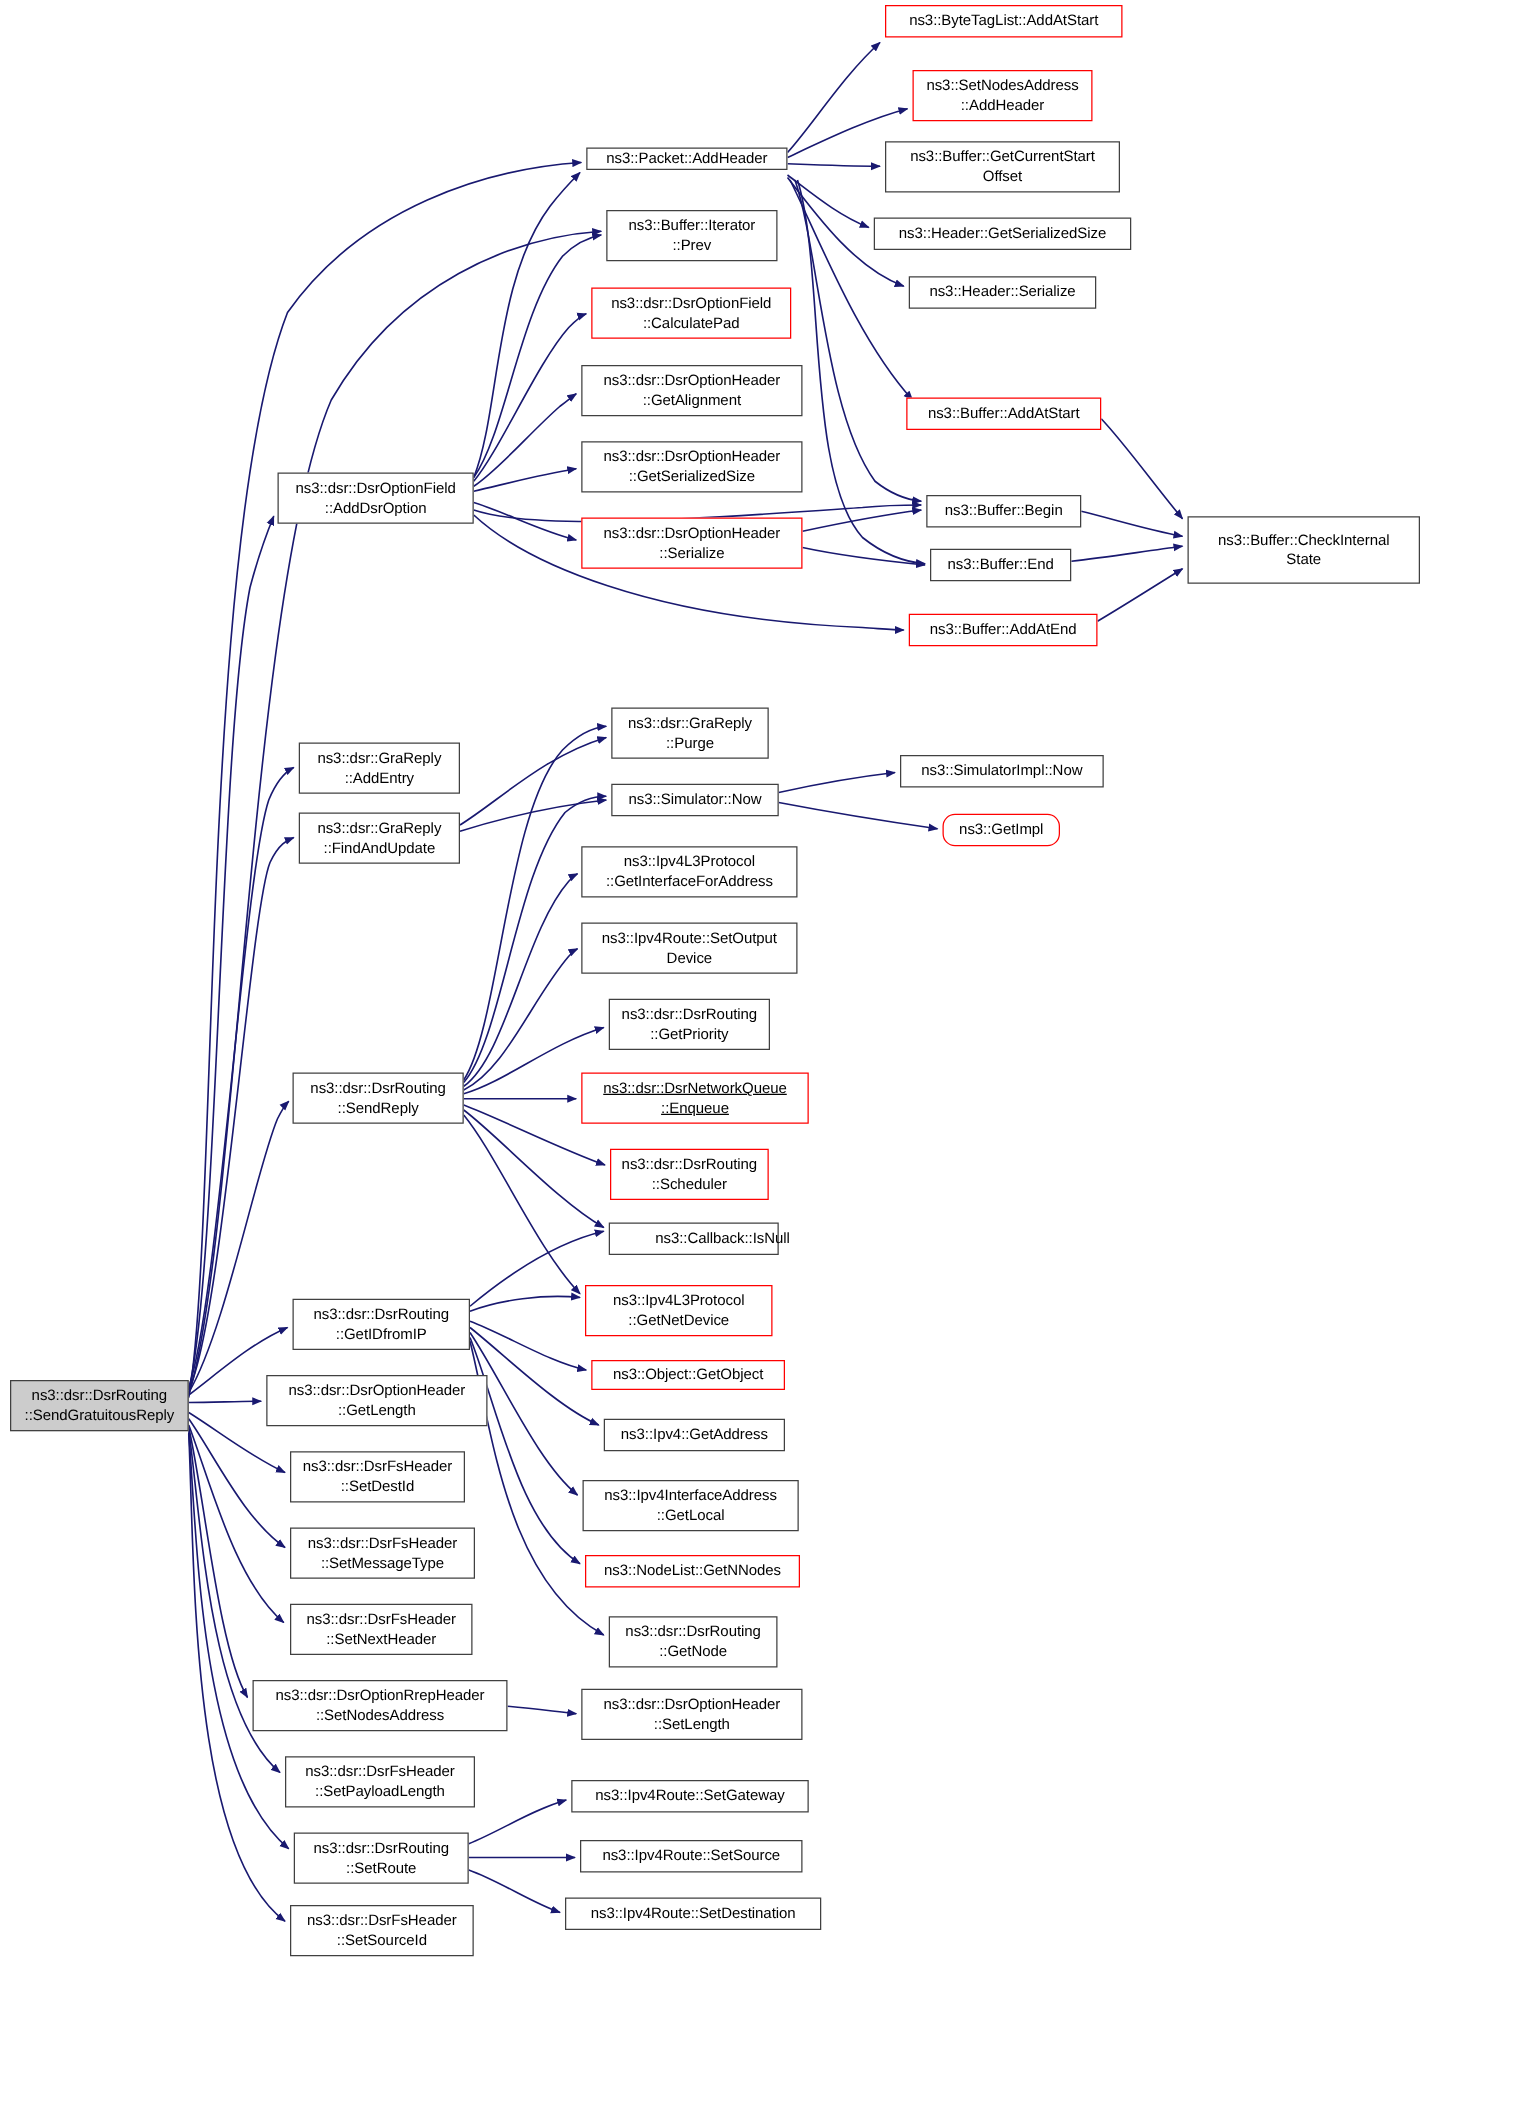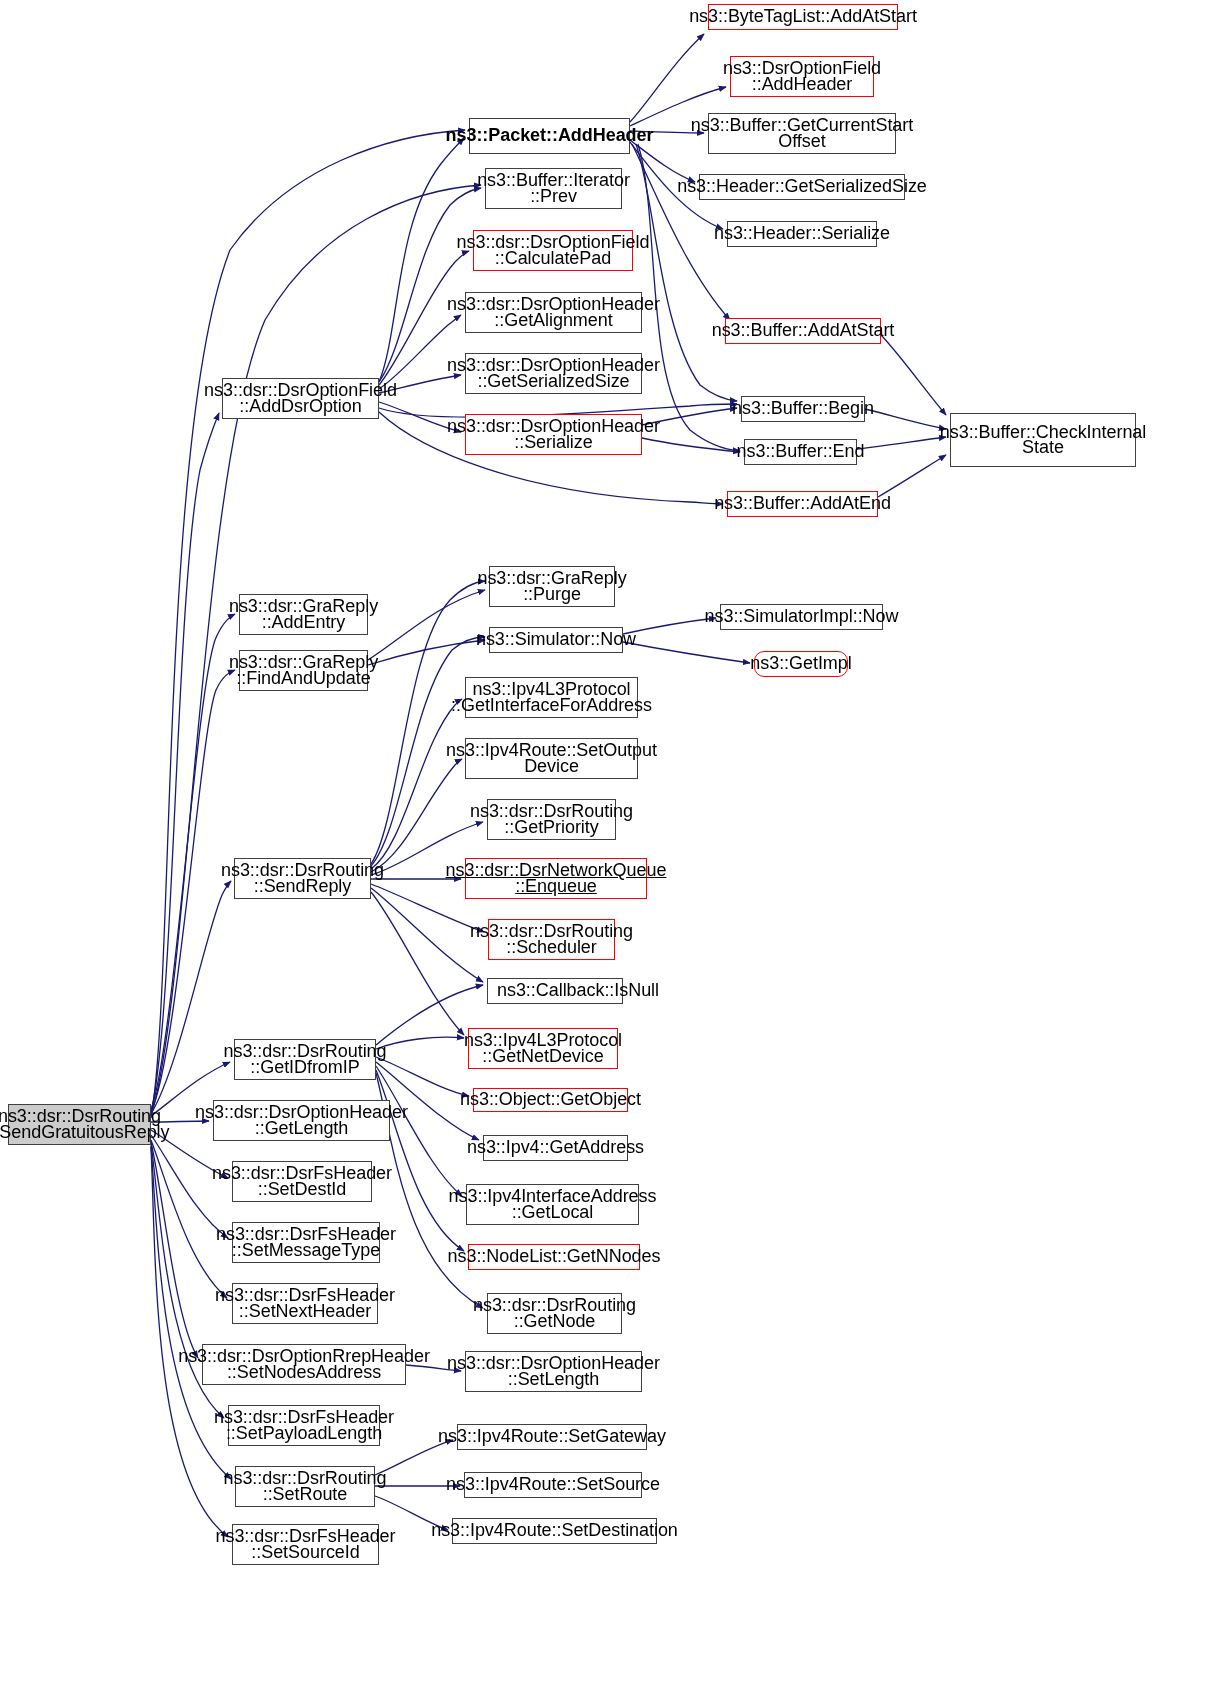--- a/index.html
+++ b/index.html
@@ -25,21 +25,21 @@
   .node {
     position: absolute;
     box-sizing: border-box;
     display: flex;
     align-items: center;
     justify-content: center;
     text-align: center;
     background: #ffffff;
     border: 1px solid #404040;
     color: #000000;
-    font-size: 18px;
+    font-size: 12px;
     line-height: 15.5px;
     letter-spacing: -0.05px;
     white-space: pre-line;
     z-index: 5;
     padding: 0 2px;
   }
   .node.red {
     border: 1px solid #ff0000;
   }
   .node.root {
@@ -117,23 +117,23 @@
         <path d="M 376 1073 C 394 1145 405 1265 483 1308" fill="none" stroke="#191970" stroke-width="1.3" marker-end="url(#arrow)"></path>
         <path d="M 406 1365 C 430 1367 442 1369 461 1371" fill="none" stroke="#191970" stroke-width="1.3" marker-end="url(#arrow)"></path>
         <path d="M 375 1475 C 400 1465 425 1448 453 1440" fill="none" stroke="#191970" stroke-width="1.3" marker-end="url(#arrow)"></path>
         <path d="M 375 1486 C 402 1486 432 1486 460 1486" fill="none" stroke="#191970" stroke-width="1.3" marker-end="url(#arrow)"></path>
         <path d="M 375 1496 C 400 1505 425 1522 448 1530" fill="none" stroke="#191970" stroke-width="1.3" marker-end="url(#arrow)"></path>
       </g>
   </svg>
   <div id="node-layer">
       <div class="node root" style="left: 8px; top: 1104px; width: 143px; height: 41px;">ns3::dsr::DsrRouting
 ::SendGratuitousReply</div>
-      <div class="node" style="left: 469px; top: 118px; width: 161px; height: 36px; font-weight: bold;">ns3::Packet::AddHeader</div>
+      <div class="node" style="left: 469px; top: 118px; width: 161px; height: 18px;">ns3::Packet::AddHeader</div>
       <div class="node red" style="left: 708px; top: 4px; width: 190px; height: 26px;">ns3::ByteTagList::AddAtStart</div>
-      <div class="node red" style="left: 730px; top: 56px; width: 144px; height: 41px;">ns3::DsrOptionField
+      <div class="node red" style="left: 730px; top: 56px; width: 144px; height: 41px;">ns3::SetNodesAddress
 ::AddHeader</div>
       <div class="node" style="left: 708px; top: 113px; width: 188px; height: 41px;">ns3::Buffer::GetCurrentStart
 Offset</div>
       <div class="node" style="left: 699px; top: 174px; width: 206px; height: 26px;">ns3::Header::GetSerializedSize</div>
       <div class="node" style="left: 727px; top: 221px; width: 150px; height: 26px;">ns3::Header::Serialize</div>
       <div class="node" style="left: 485px; top: 168px; width: 137px; height: 41px;">ns3::Buffer::Iterator
 ::Prev</div>
       <div class="node red" style="left: 473px; top: 230px; width: 160px; height: 41px;">ns3::dsr::DsrOptionField
 ::CalculatePad</div>
       <div class="node" style="left: 465px; top: 292px; width: 177px; height: 41px;">ns3::dsr::DsrOptionHeader

